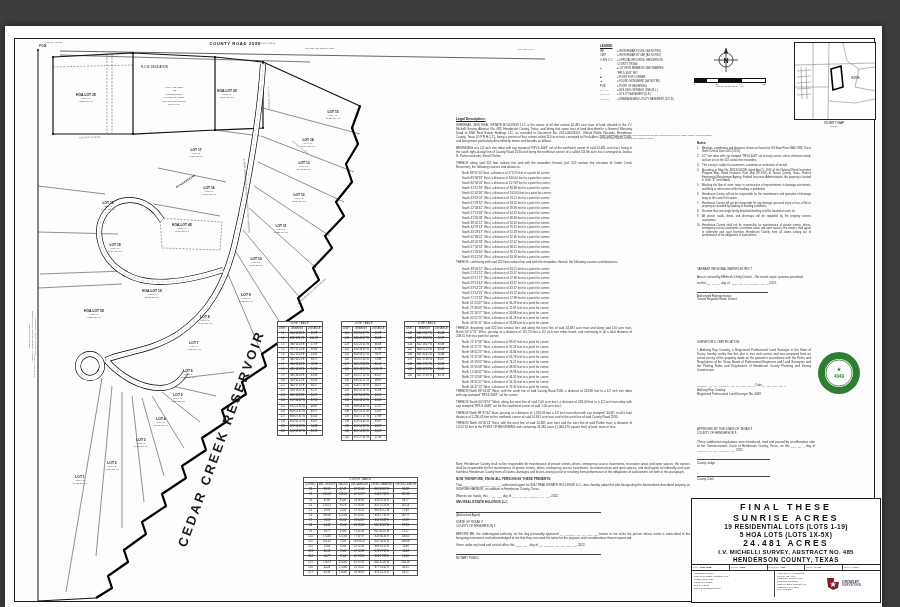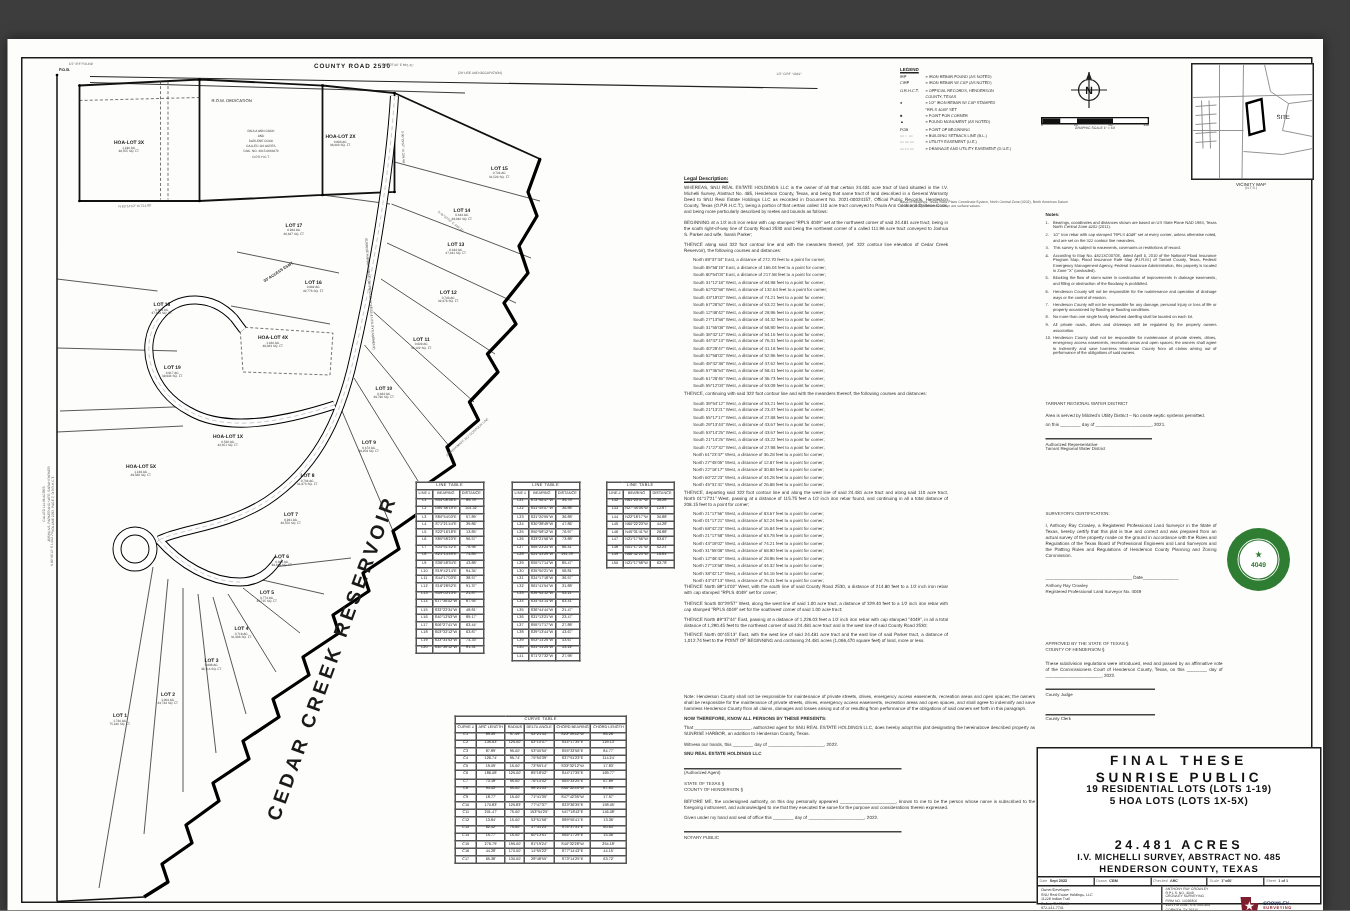--- a/index.html
+++ b/index.html
@@ -864,24 +864,24 @@
   <circle cx="23" cy="23" r="21" fill="#2e7d32"></circle>
   <circle cx="23" cy="23" r="14" fill="#fff"></circle>
   <circle cx="23" cy="23" r="13" fill="none" stroke="#2e7d32" stroke-width="0.8"></circle>
   <text x="23" y="21" font-size="5" text-anchor="middle" fill="#2e7d32" font-weight="bold">★</text>
   <text x="23" y="28" font-size="4.5" text-anchor="middle" fill="#2e7d32" font-weight="bold">4049</text>
 </svg>
 
 <div class="abs" id="tblock" style="left:691px;top:498px;width:188px;height:103px;">
   <div id="tb-lines" style="padding:3px 2px 1px 2px;">
       <div class="tb-line" style="font-size: 9px; letter-spacing: 3px; line-height: 1.18;">FINAL THESE</div>
-      <div class="tb-line" style="font-size: 9px; letter-spacing: 2.5px; line-height: 1.18;">SUNRISE PUBLIC</div>
+      <div class="tb-line" style="font-size: 9px; letter-spacing: 2.5px; line-height: 1.18;">SUNRISE ACRES</div>
       <div class="tb-line" style="font-size: 6.6px; letter-spacing: 0.4px; line-height: 1.18;">19 RESIDENTIAL LOTS (LOTS 1-19)</div>
       <div class="tb-line" style="font-size: 6.6px; letter-spacing: 0.4px; line-height: 1.18;">5 HOA LOTS (LOTS 1X-5X)</div>
-      <div class="tb-line" style="font-size: 8.4px; letter-spacing: 2.4px; line-height: 1.18; margin-top: 20px;">24.481 ACRES</div>
+      <div class="tb-line" style="font-size: 8.4px; letter-spacing: 2.4px; line-height: 1.18;">24.481 ACRES</div>
       <div class="tb-line" style="font-size: 6px; letter-spacing: 0.3px; line-height: 1.18;">I.V. MICHELLI SURVEY, ABSTRACT NO. 485</div>
       <div class="tb-line" style="font-size: 6.3px; letter-spacing: 0.6px; line-height: 1.18;">HENDERSON COUNTY, TEXAS</div>
     </div>
   <div class="tb-cells" id="tb-cells">
       <div class="tb-cell">
         <div style="color: rgb(119, 119, 119);">Date</div>
         <div style="font-weight: bold;">Sept 2022</div>
       </div>
       <div class="tb-cell">
         <div style="color: rgb(119, 119, 119);">Drawn</div>

